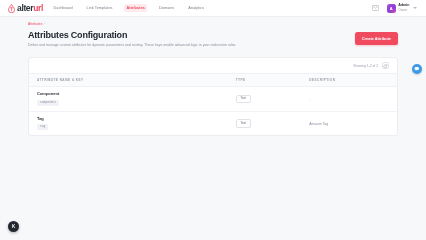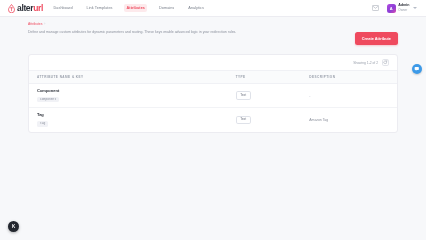--- a/index.html
+++ b/index.html
@@ -344,20 +344,21 @@
 
 <div class="page">
 
   <div class="breadcrumb">
     <span class="crumb">Attributes</span>
     <span class="crumb-sep">›</span>
   </div>
 
   <div class="head-row">
     <div>
+      <div class="page-title">Attributes Configuration</div>
       <div class="page-sub">Define and manage custom attributes for dynamic parameters and routing. These keys enable advanced logic in your redirection rules.</div>
     </div>
     <button class="btn-primary">Create Attribute</button>
   </div>
 </div>
 
 <div class="card">
 
   <div class="card-toolbar">
     <span class="showing">Showing 1-2 of 2</span>

